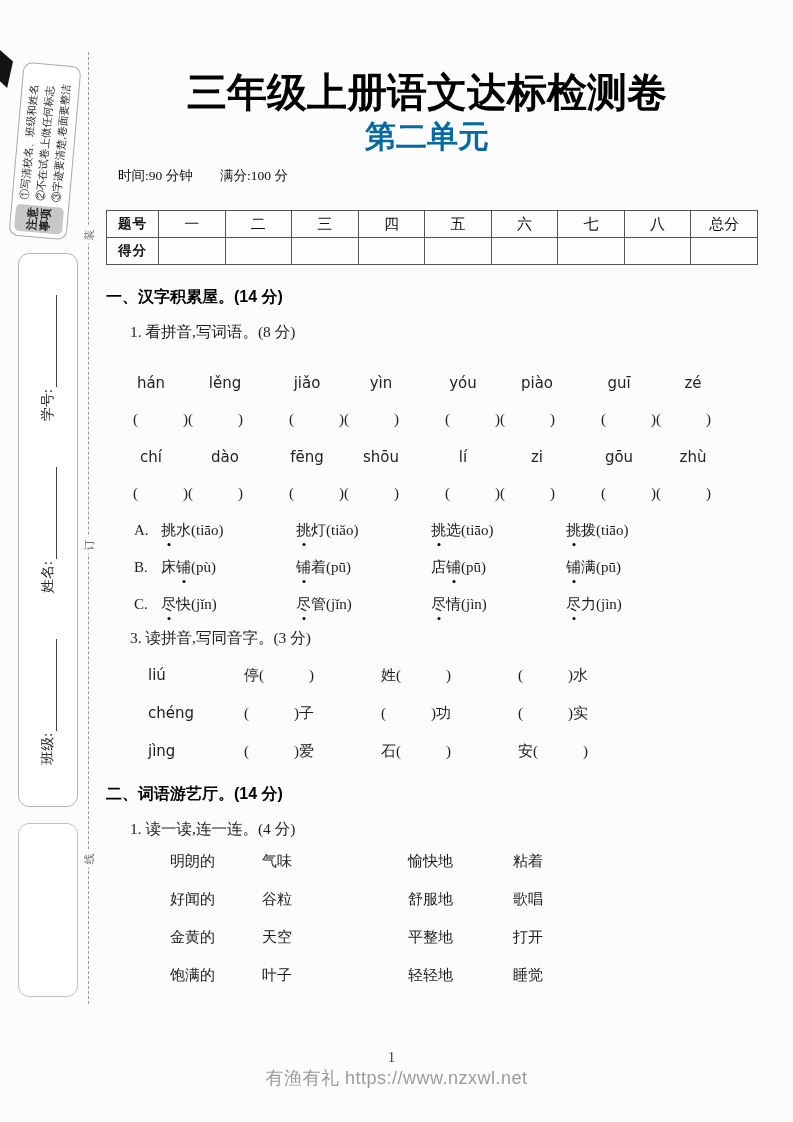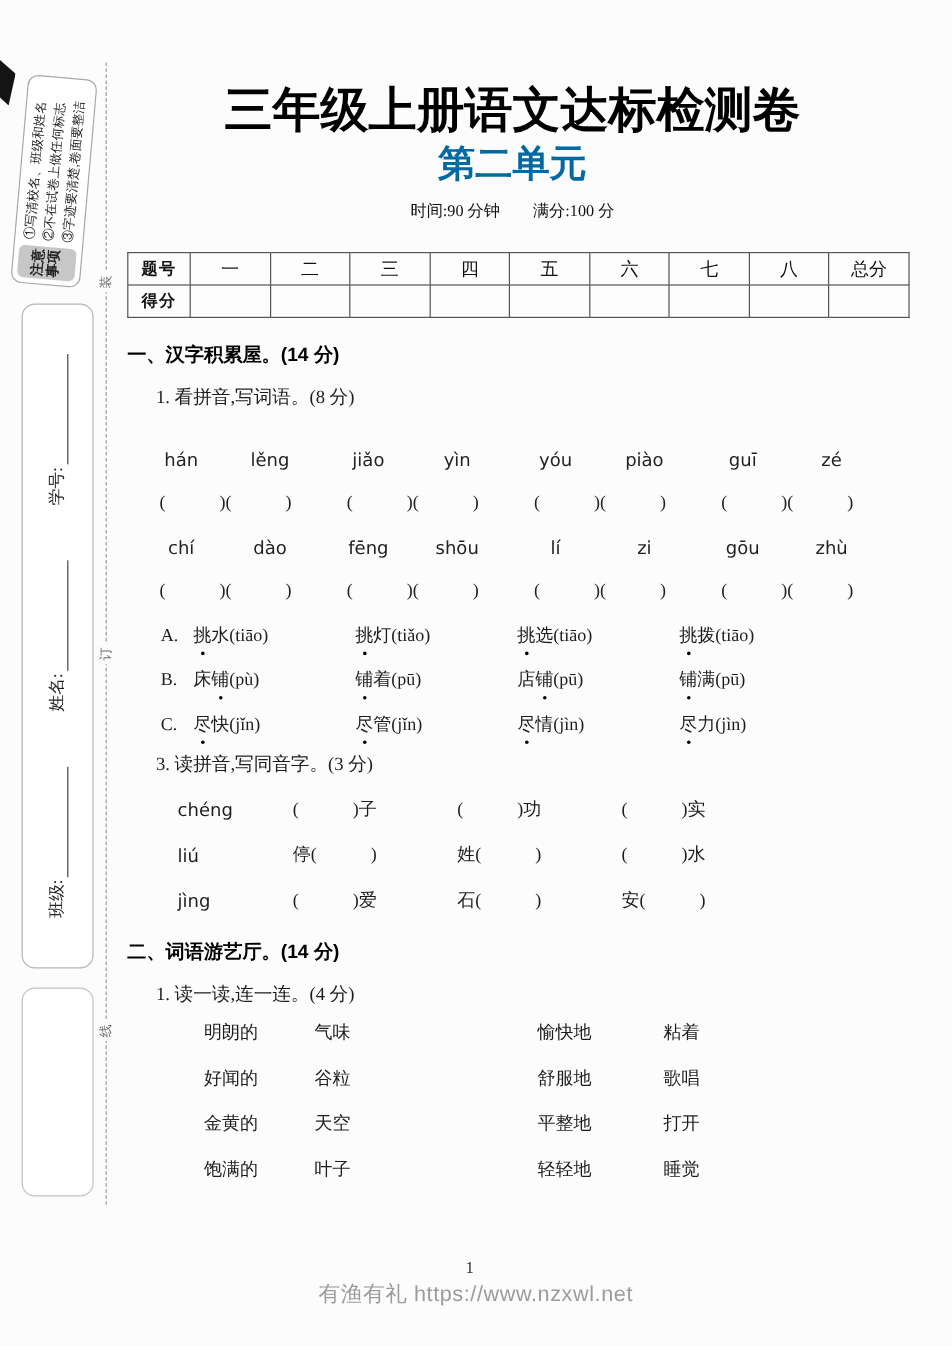--- a/index.html
+++ b/index.html
@@ -67,21 +67,21 @@
   
   .main { position:absolute; left:106px; top:60px; width:642px; }
   .title {
     margin-top:8px; text-align:center; font-size:40px; line-height:48px;
     font-weight:900; font-family:"Liberation Sans", sans-serif; color:#000;
   }
   .subtitle {
     text-align:center; font-size:31px; line-height:42px; font-weight:900;
     font-family:"Liberation Sans", sans-serif; color:#0369a1;
   }
-  .meta { margin-top:8px; text-align:center; font-size:13.5px; line-height:20px; color:#111; }
+  .meta { margin-top:8px; font-size:13.5px; line-height:20px; color:#111; }
   .meta span { margin:0 12px; }
 
   table.score { width:652px; border-collapse:collapse; margin-top:24px; table-layout:fixed; }
   table.score td {
     border:1px solid #555; height:27px; text-align:center;
     font-size:15px; color:#111; background:#fdfdfd;
   }
   table.score td.lbl {
     font-family:"Liberation Sans", sans-serif; font-size:13.5px; font-weight:600; letter-spacing:1px;
   }
@@ -106,21 +106,21 @@
   .dotted { position:relative; display:inline-block; }
   .dotted::after {
     content:""; position:absolute; left:50%; bottom:-6px; width:3px; height:3px;
     background:#000; border-radius:50%; transform:translateX(-50%);
   }
 
   .tone-row { display:flex; margin:17px 0 0 42px; font-size:15px; line-height:21px; }
   .tone-pinyin { width:96px; font-family:"DejaVu Sans","Liberation Sans",sans-serif; }
   .tone-cell { width:137px; white-space:pre; }
 
-  .match-wrap { display:flex; margin:12px 0 0 64px;gap:40px; }
+  .match-wrap { display:flex; margin:12px 0 0 64px; }
   .match-grid { display:grid; row-gap:17px; font-size:15px; line-height:21px; }
   .match-grid.g1 { grid-template-columns:92px auto; }
   .match-grid.g2 { grid-template-columns:105px auto; margin-left:116px; }
 
   
   .page-num { position:absolute; left:388px; top:1050px; font-size:14px; color:#333; }
   .watermark {
     position:absolute; left:0; top:1066px; width:793px; text-align:center;
     font-family:"Liberation Sans", sans-serif; font-size:18px; letter-spacing:0.5px; color:#9b9b9b;
   }
@@ -289,30 +289,30 @@
           <span class="opt-item"><span class="dotted">尽</span>快(jǐn)</span>
           <span class="opt-item"><span class="dotted">尽</span>管(jǐn)</span>
           <span class="opt-item"><span class="dotted">尽</span>情(jìn)</span>
           <span class="opt-item"><span class="dotted">尽</span>力(jìn)</span>
         </div>
       </div>
 
     <div class="q-title">3. 读拼音,写同音字。(3 分)</div>
     <div id="tone-wrap">
         <div class="tone-row">
+          <span class="tone-pinyin">liú</span>
+          <span class="tone-cell">停(　　　)</span>
+          <span class="tone-cell">姓(　　　)</span>
+          <span class="tone-cell">(　　　)水</span>
+        </div>
+        <div class="tone-row">
           <span class="tone-pinyin">chéng</span>
           <span class="tone-cell">(　　　)子</span>
           <span class="tone-cell">(　　　)功</span>
           <span class="tone-cell">(　　　)实</span>
-        </div>
-        <div class="tone-row">
-          <span class="tone-pinyin">liú</span>
-          <span class="tone-cell">停(　　　)</span>
-          <span class="tone-cell">姓(　　　)</span>
-          <span class="tone-cell">(　　　)水</span>
         </div>
         <div class="tone-row">
           <span class="tone-pinyin">jìng</span>
           <span class="tone-cell">(　　　)爱</span>
           <span class="tone-cell">石(　　　)</span>
           <span class="tone-cell">安(　　　)</span>
         </div>
       </div>
 
     <div class="sec-title">二、词语游艺厅。(14 分)</div>

